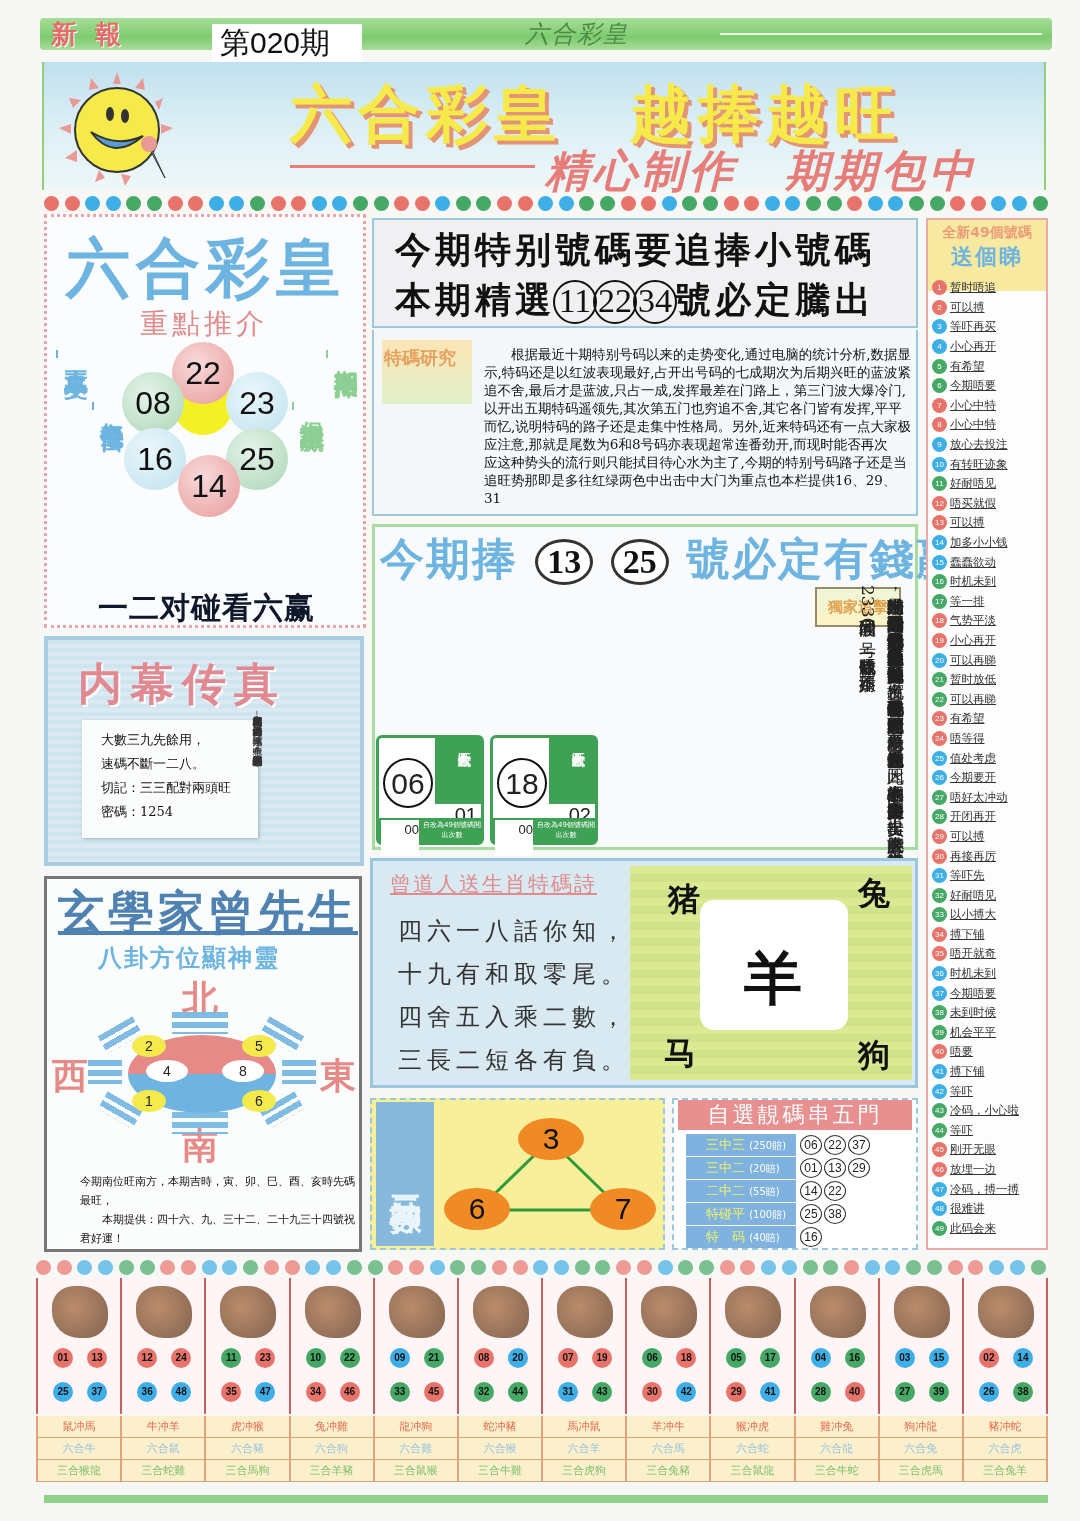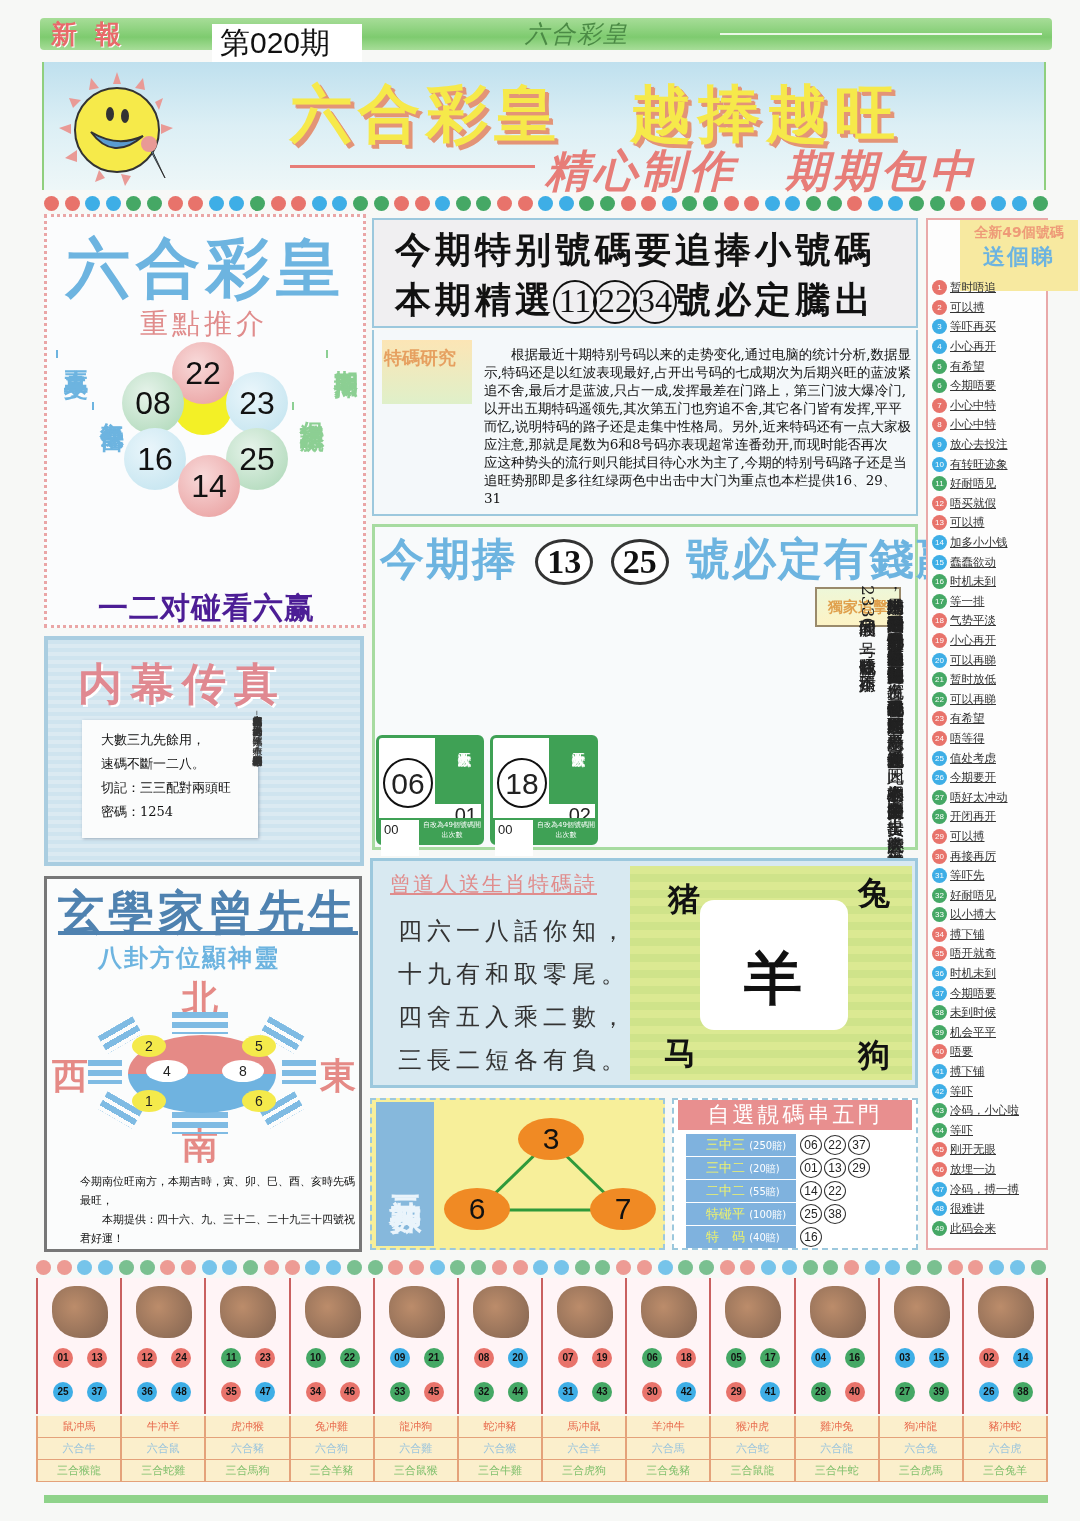--- a/index.html
+++ b/index.html
@@ -24,21 +24,21 @@
   .ballrow { left: 44px; top: 196px; width: 1004px; height: 14px; display: flex; justify-content: space-between; }
   .ballrow i { width: 15px; height: 15px; border-radius: 50%; display: block; }
 
   
   .box-recommend { left: 44px; top: 214px; width: 322px; height: 414px; background: #fbfcfd; border: 3px dotted #eaa6a6; }
   .rec-title { left: 66px; top: 225px; font: bold 64px "DejaVu Sans", sans-serif; color: #6db4e0; letter-spacing: 6px; }
   .rec-sub { left: 140px; top: 305px; font: 28px "DejaVu Serif", serif; color: #e08c8c; letter-spacing: 4px; }
   .vtext { writing-mode: vertical-rl; font: bold 24px "DejaVu Sans", sans-serif; letter-spacing: 2px; }
   .flower-ball { position: absolute; width: 62px; height: 62px; border-radius: 50%; font: 32px "Liberation Sans", sans-serif; text-align: center; line-height: 62px; color: #111; }
   .flower-center { left: 173px; top: 375px; width: 60px; height: 60px; background: #f3f026; border-radius: 50%; }
-  .rec-bottom { left: 98px; top: 588px; font: bold 30px "DejaVu Sans", sans-serif; color: #4c1d95; letter-spacing: 1px; text-align: center; }
+  .rec-bottom { left: 98px; top: 588px; font: bold 30px "DejaVu Sans", sans-serif; color: #0f172a; letter-spacing: 1px; text-align: center; }
 
   .box-insider { left: 44px; top: 636px; width: 320px; height: 230px; background: repeating-linear-gradient(180deg,#cfe4ef 0 4px,#dbeaf2 4px 8px); border: 4px solid #a9cde0; }
   .insider-title { left: 78px; top: 655px; font: bold 44px "DejaVu Sans", sans-serif; color: #e08991; letter-spacing: 8px; text-shadow: 2px 2px 0 #fff; }
   .insider-note { left: 82px; top: 720px; width: 176px; height: 118px; background: #fbfcfc; box-shadow: 1px 1px 3px #9ab; padding: 8px 19px; }
   .insider-note p { font: 13px "DejaVu Serif", serif; line-height: 24px; color: #111; }
   .insider-v { left: 250px; top: 708px; height: 150px; writing-mode: vertical-rl; font: 10px "DejaVu Serif", serif; line-height: 14px; color: #333; }
 
   .box-feng { left: 44px; top: 876px; width: 318px; height: 376px; background: #fbfcfc; border: 3px solid #777; }
   .feng-title { left: 58px; top: 882px; font: bold 46px "DejaVu Sans", sans-serif; color: #4f82b0; letter-spacing: 4px; text-decoration: underline; }
   .feng-sub { left: 98px; top: 942px; font: bold 24px "DejaVu Sans", sans-serif; color: #6db4e0; letter-spacing: 2px; }
@@ -61,21 +61,21 @@
   .hold-title { left: 380px; top: 530px; font: bold 44px "DejaVu Sans", sans-serif; color: #6db4e0; letter-spacing: 2px; white-space: nowrap; }
   .hold-circ { display: inline-block; width: 58px; height: 46px; border: 3px solid #333; border-radius: 50%; background: #fff; color: #111; font: bold 34px "Liberation Serif", serif; text-align: center; line-height: 40px; vertical-align: middle; letter-spacing: 0; }
   .hold-cols { left: 382px; top: 585px; width: 528px; height: 260px; writing-mode: vertical-rl; font: 17px "DejaVu Serif", serif; line-height: 28px; color: #222; }
   .dujia { left: 815px; top: 587px; width: 86px; height: 40px; border: 2px solid #9a8a6b; background: linear-gradient(#eef7d8,#fdf3c5); font: bold 15px "DejaVu Sans", sans-serif; color: #e0a04c; text-align: center; line-height: 36px; }
 
   .count-card { position: absolute; width: 108px; height: 110px; border: 3px solid #3fa155; border-radius: 6px; background: #fff; }
   .count-card .num { position: absolute; left: 4px; top: 20px; width: 50px; height: 50px; border: 2px solid #111; border-radius: 50%; font: 30px "Liberation Sans", sans-serif; text-align: center; line-height: 48px; }
   .count-card .lab { position: absolute; right: 0; top: 0; width: 46px; height: 66px; background: #3fa155; color: #fff; font: 14px "DejaVu Sans", sans-serif; writing-mode: vertical-rl; padding: 4px 6px; line-height: 20px; }
   .count-card .today { position: absolute; right: 4px; top: 66px; width: 40px; font: 20px "Liberation Sans", sans-serif; text-align: right; }
   .count-card .foot { position: absolute; left: 0; bottom: 0; width: 100%; height: 24px; background: #3fa155; }
-  .count-card .foot .z { position: absolute; left: 2px; top: 2px; width: 38px; height: 36px; background: #fff; font: 13px "Liberation Sans", sans-serif; line-height: 20px; padding-left: 3px; }
+  .count-card .foot .z { position: absolute; left: 2px; top: 2px; width: 38px; height: 36px; background: #fff; font: 13px "Liberation Sans", sans-serif; line-height: 20px; padding-left: 3px; text-align: right; }
   .count-card .foot .ft { position: absolute; left: 44px; top: 2px; font: 7px "DejaVu Sans", sans-serif; color: #fff; line-height: 10px; text-align: center; width: 58px; }
 
   .box-poem { left: 370px; top: 858px; width: 548px; height: 230px; background: #d8e9f1; border: 3px solid #9cc8dd; }
   .poem-title { left: 390px; top: 870px; font: 21px "DejaVu Serif", serif; color: #e08c8c; text-decoration: underline; letter-spacing: 2px; }
   .poem-line { left: 398px; font: 24px "DejaVu Serif", serif; color: #333; letter-spacing: 5px; }
   .zodiac-sq { left: 630px; top: 866px; width: 282px; height: 214px; background: repeating-linear-gradient(180deg,#dbe992 0 8px,#cfe38a 8px 16px); }
   .zodiac-center { left: 700px; top: 900px; width: 148px; height: 130px; background: #fff; border-radius: 14px; }
   .zc { font: bold 32px "DejaVu Serif", serif; color: #111; }
 
   .box-sanyuan { left: 370px; top: 1098px; width: 295px; height: 152px; background: #f7ef9a; border: 2px dashed #9cc8dd; }
@@ -85,21 +85,21 @@
   .box-five { left: 672px; top: 1098px; width: 246px; height: 152px; background: #fff; border: 2px dashed #9cc8dd; }
   .five-title { left: 678px; top: 1100px; width: 234px; height: 30px; background: #e88f8f; font: 22px "DejaVu Sans", sans-serif; color: #fff; text-align: center; line-height: 30px; letter-spacing: 3px; }
   .five-row { position: absolute; left: 686px; width: 224px; height: 22px; display: flex; }
   .five-row .lbl { width: 110px; background: #7fb2de; font: 13px "DejaVu Sans", sans-serif; color: #eef26c; line-height: 22px; padding-left: 20px; white-space: nowrap; }
   .five-row .lbl small { color: #fff; font-size: 10px; }
   .five-row .nums { flex: 1; display: flex; gap: 2px; padding-left: 4px; align-items: center; }
   .five-row .nums span { width: 22px; height: 20px; border: 1.5px solid #333; border-radius: 50%; font: 12px "Liberation Sans", sans-serif; text-align: center; line-height: 18px; }
 
   
   .box-right { left: 926px; top: 218px; width: 122px; height: 1032px; background: #fdfdfd; border: 2px solid #e9a9a9; }
-  .right-head { left: 960px; top: 220px; width: 118px; height: 71px; background: #f7e9a0; text-align: center; }
+  .right-head { left: 928px; top: 220px; width: 118px; height: 71px; background: #f7e9a0; text-align: center; }
   .right-head .a { font: bold 14px "DejaVu Sans", sans-serif; color: #ee9b78; display: block; margin-top: 4px; }
   .right-head .b { font: bold 22px "DejaVu Sans", sans-serif; color: #6db4e0; display: block; letter-spacing: 2px; }
   .tip-list { left: 932px; top: 278px; width: 116px; }
   .tip { height: 19.6px; display: flex; align-items: center; font: 11.5px "DejaVu Serif", serif; color: #333; white-space: nowrap; overflow: hidden; }
   .tip b { width: 15px; height: 15px; border-radius: 50%; color: #fff; font: 8px "Liberation Sans", sans-serif; text-align: center; line-height: 15px; margin-right: 3px; flex: none; }
   .tip span { text-decoration: underline; }
 
   
   .ballrow2 { left: 36px; top: 1260px; width: 1010px; height: 14px; display: flex; justify-content: space-between; }
   .ballrow2 i { width: 15px; height: 15px; border-radius: 50%; display: block; opacity: .7; }

